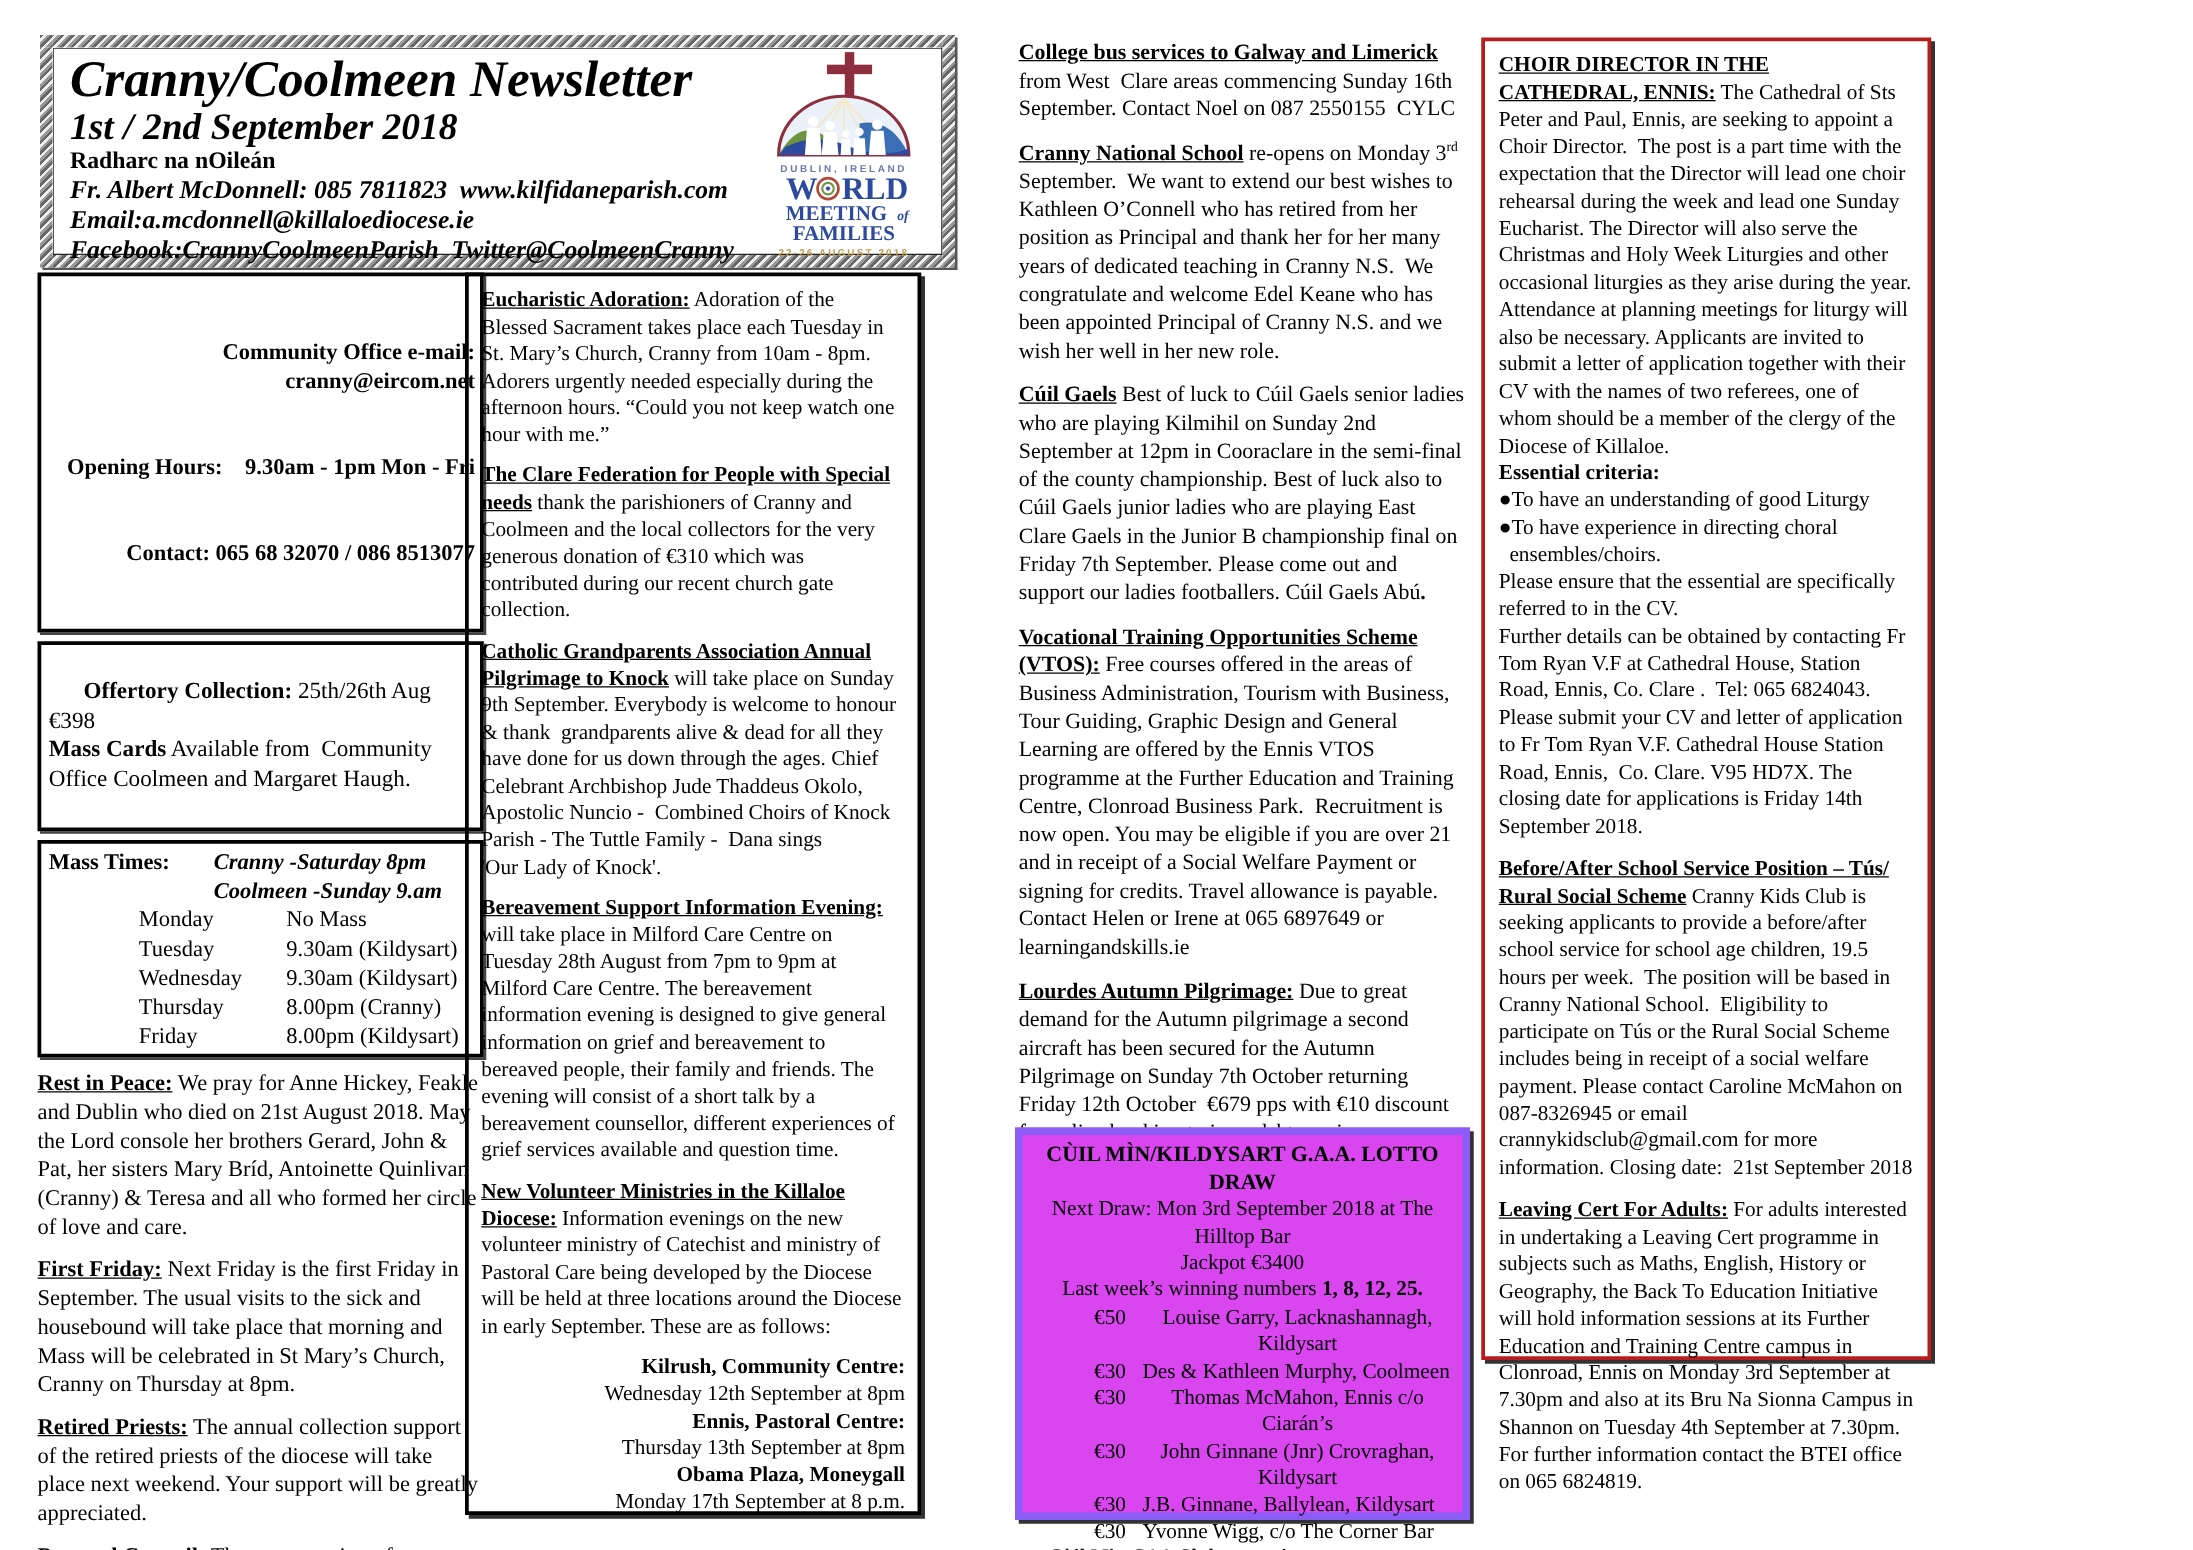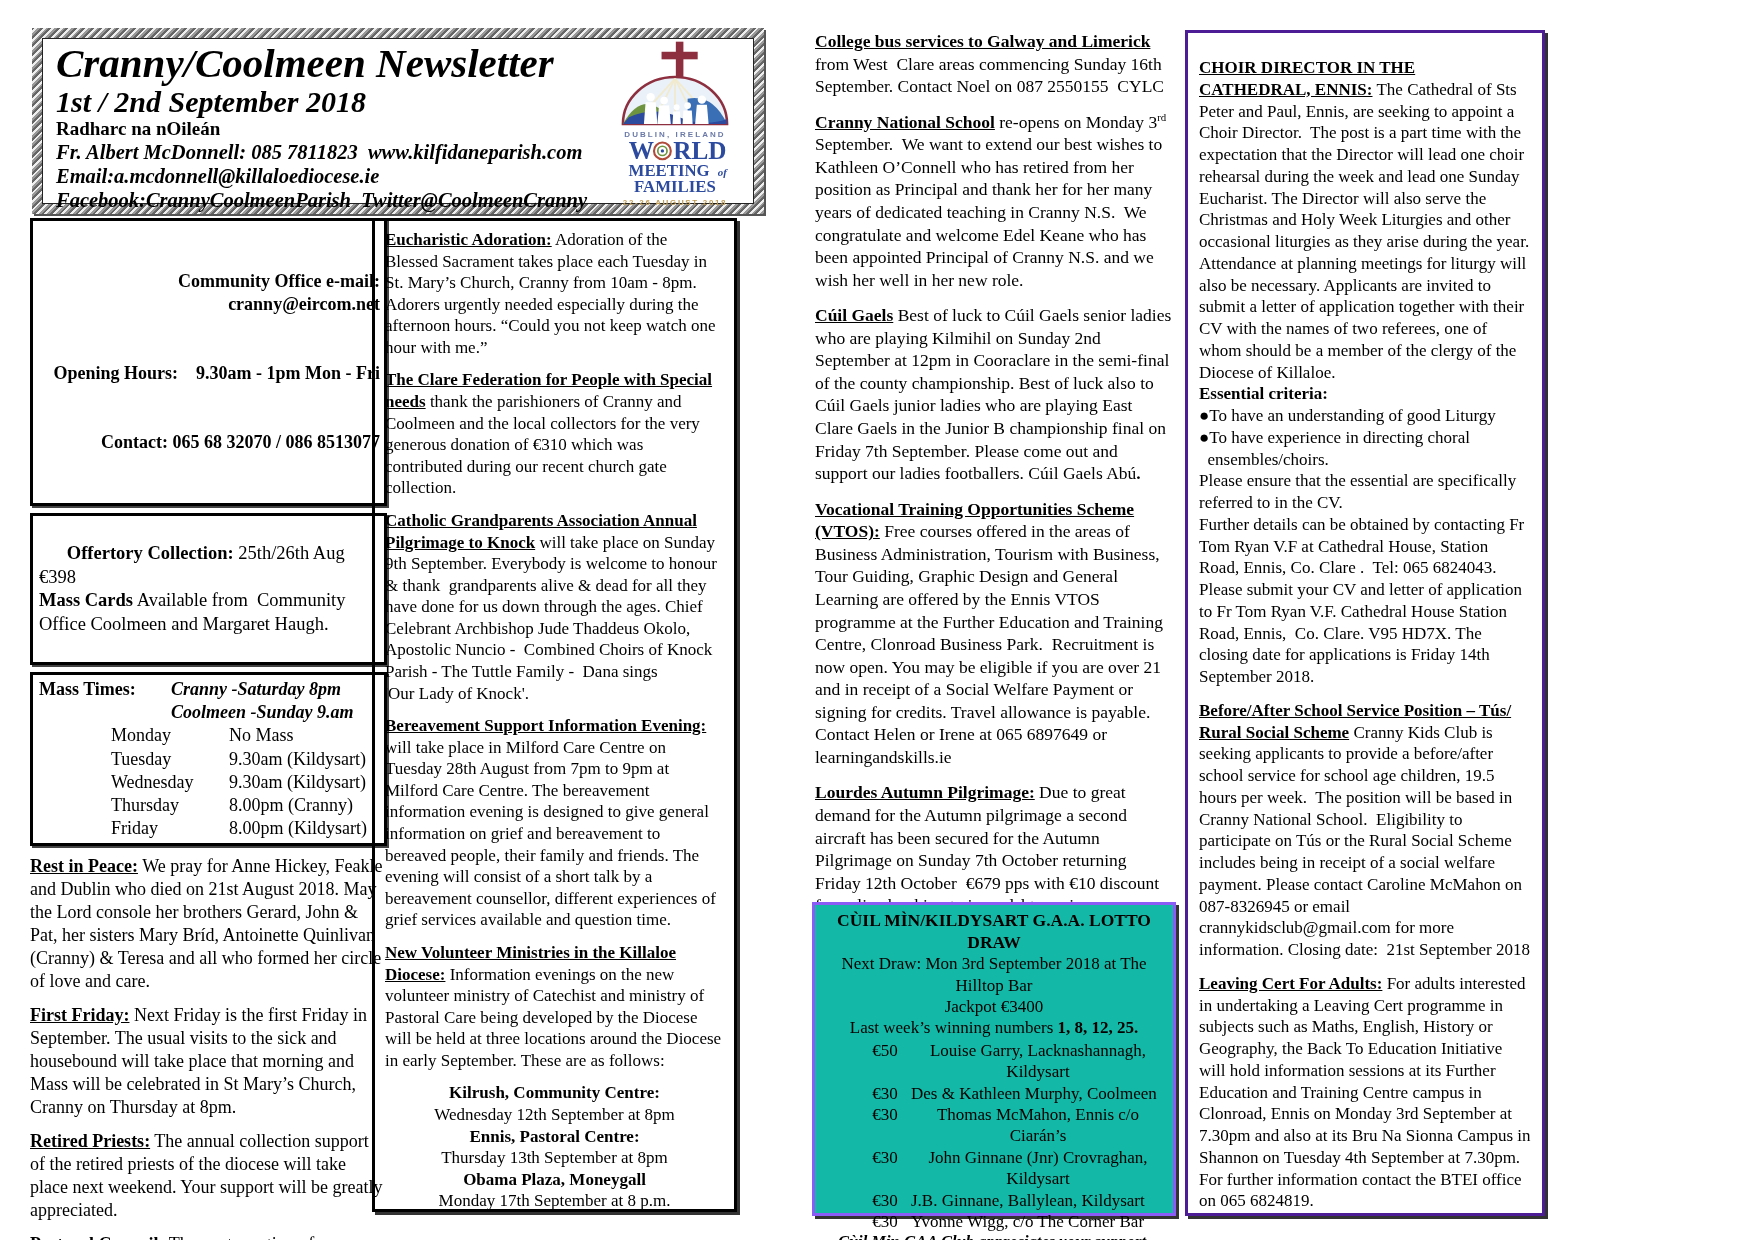--- a/index.html
+++ b/index.html
@@ -39,41 +39,41 @@
   .section{margin-bottom:11px}
   .shead{font-weight:bold;text-decoration:underline}
   .sbody{white-space:pre-wrap}
   .b{font-weight:bold}
   sup{font-size:0.62em}
 
   
   .col2box{position:absolute;left:372px;top:218px;width:365px;height:994px;
     border:3px solid #000;box-shadow:3px 3px 0 #333;padding:8px 10px;
     font-size:17px;line-height:1.27}
-  .vrows .row span{display:block;text-align:center}
+  .vrows .row span{display:block;text-align:right}
   .vrows .f-place{font-weight:bold}
 
   
   .col3{position:absolute;left:815px;top:30px;width:358px;font-size:17.5px;line-height:1.29}
   .col3 .section{margin-bottom:13px}
 
   .lottobox{position:absolute;left:812px;top:902px;width:364px;height:314px;
-    border:3px solid #8b5cf6;box-shadow:3px 3px 0 #333;background:#14b8a6;
+    border:6px solid #8b5cf6;box-shadow:3px 3px 0 #333;background:#d946ef;
     padding:4px 8px;font-size:17px;line-height:1.26;text-align:center}
   .lt-title{font-weight:bold;font-size:17.5px}
   .lt-jackpot{font-weight:normal}
   .lt-numbers{white-space:pre-wrap}
   .winners{margin-top:1px}
   .winners .row{display:flex;text-align:center;padding-left:36px}
   .winners .f-prize{min-width:52px}
   .lt-note{font-weight:bold;font-style:italic;font-size:16.5px;line-height:1.25}
 
   
-  .col4box{position:absolute;left:1185px;top:30px;width:360px;height:1186px;
-    border:3px solid #4c1d95;box-shadow:3px 3px 0 #333;padding:24px 11px;
+  .col4box{position:absolute;left:1185px;top:30px;width:360px;height:1058px;
+    border:3px solid #b91c1c;box-shadow:3px 3px 0 #333;padding:8px 11px;
     font-size:17px;line-height:1.28}
   .col4box .section{margin-bottom:12px}
 </style>
 </head>
 <body>
 
 <div class="page">
 
   <div class="masthead">
     <div class="mtext">

